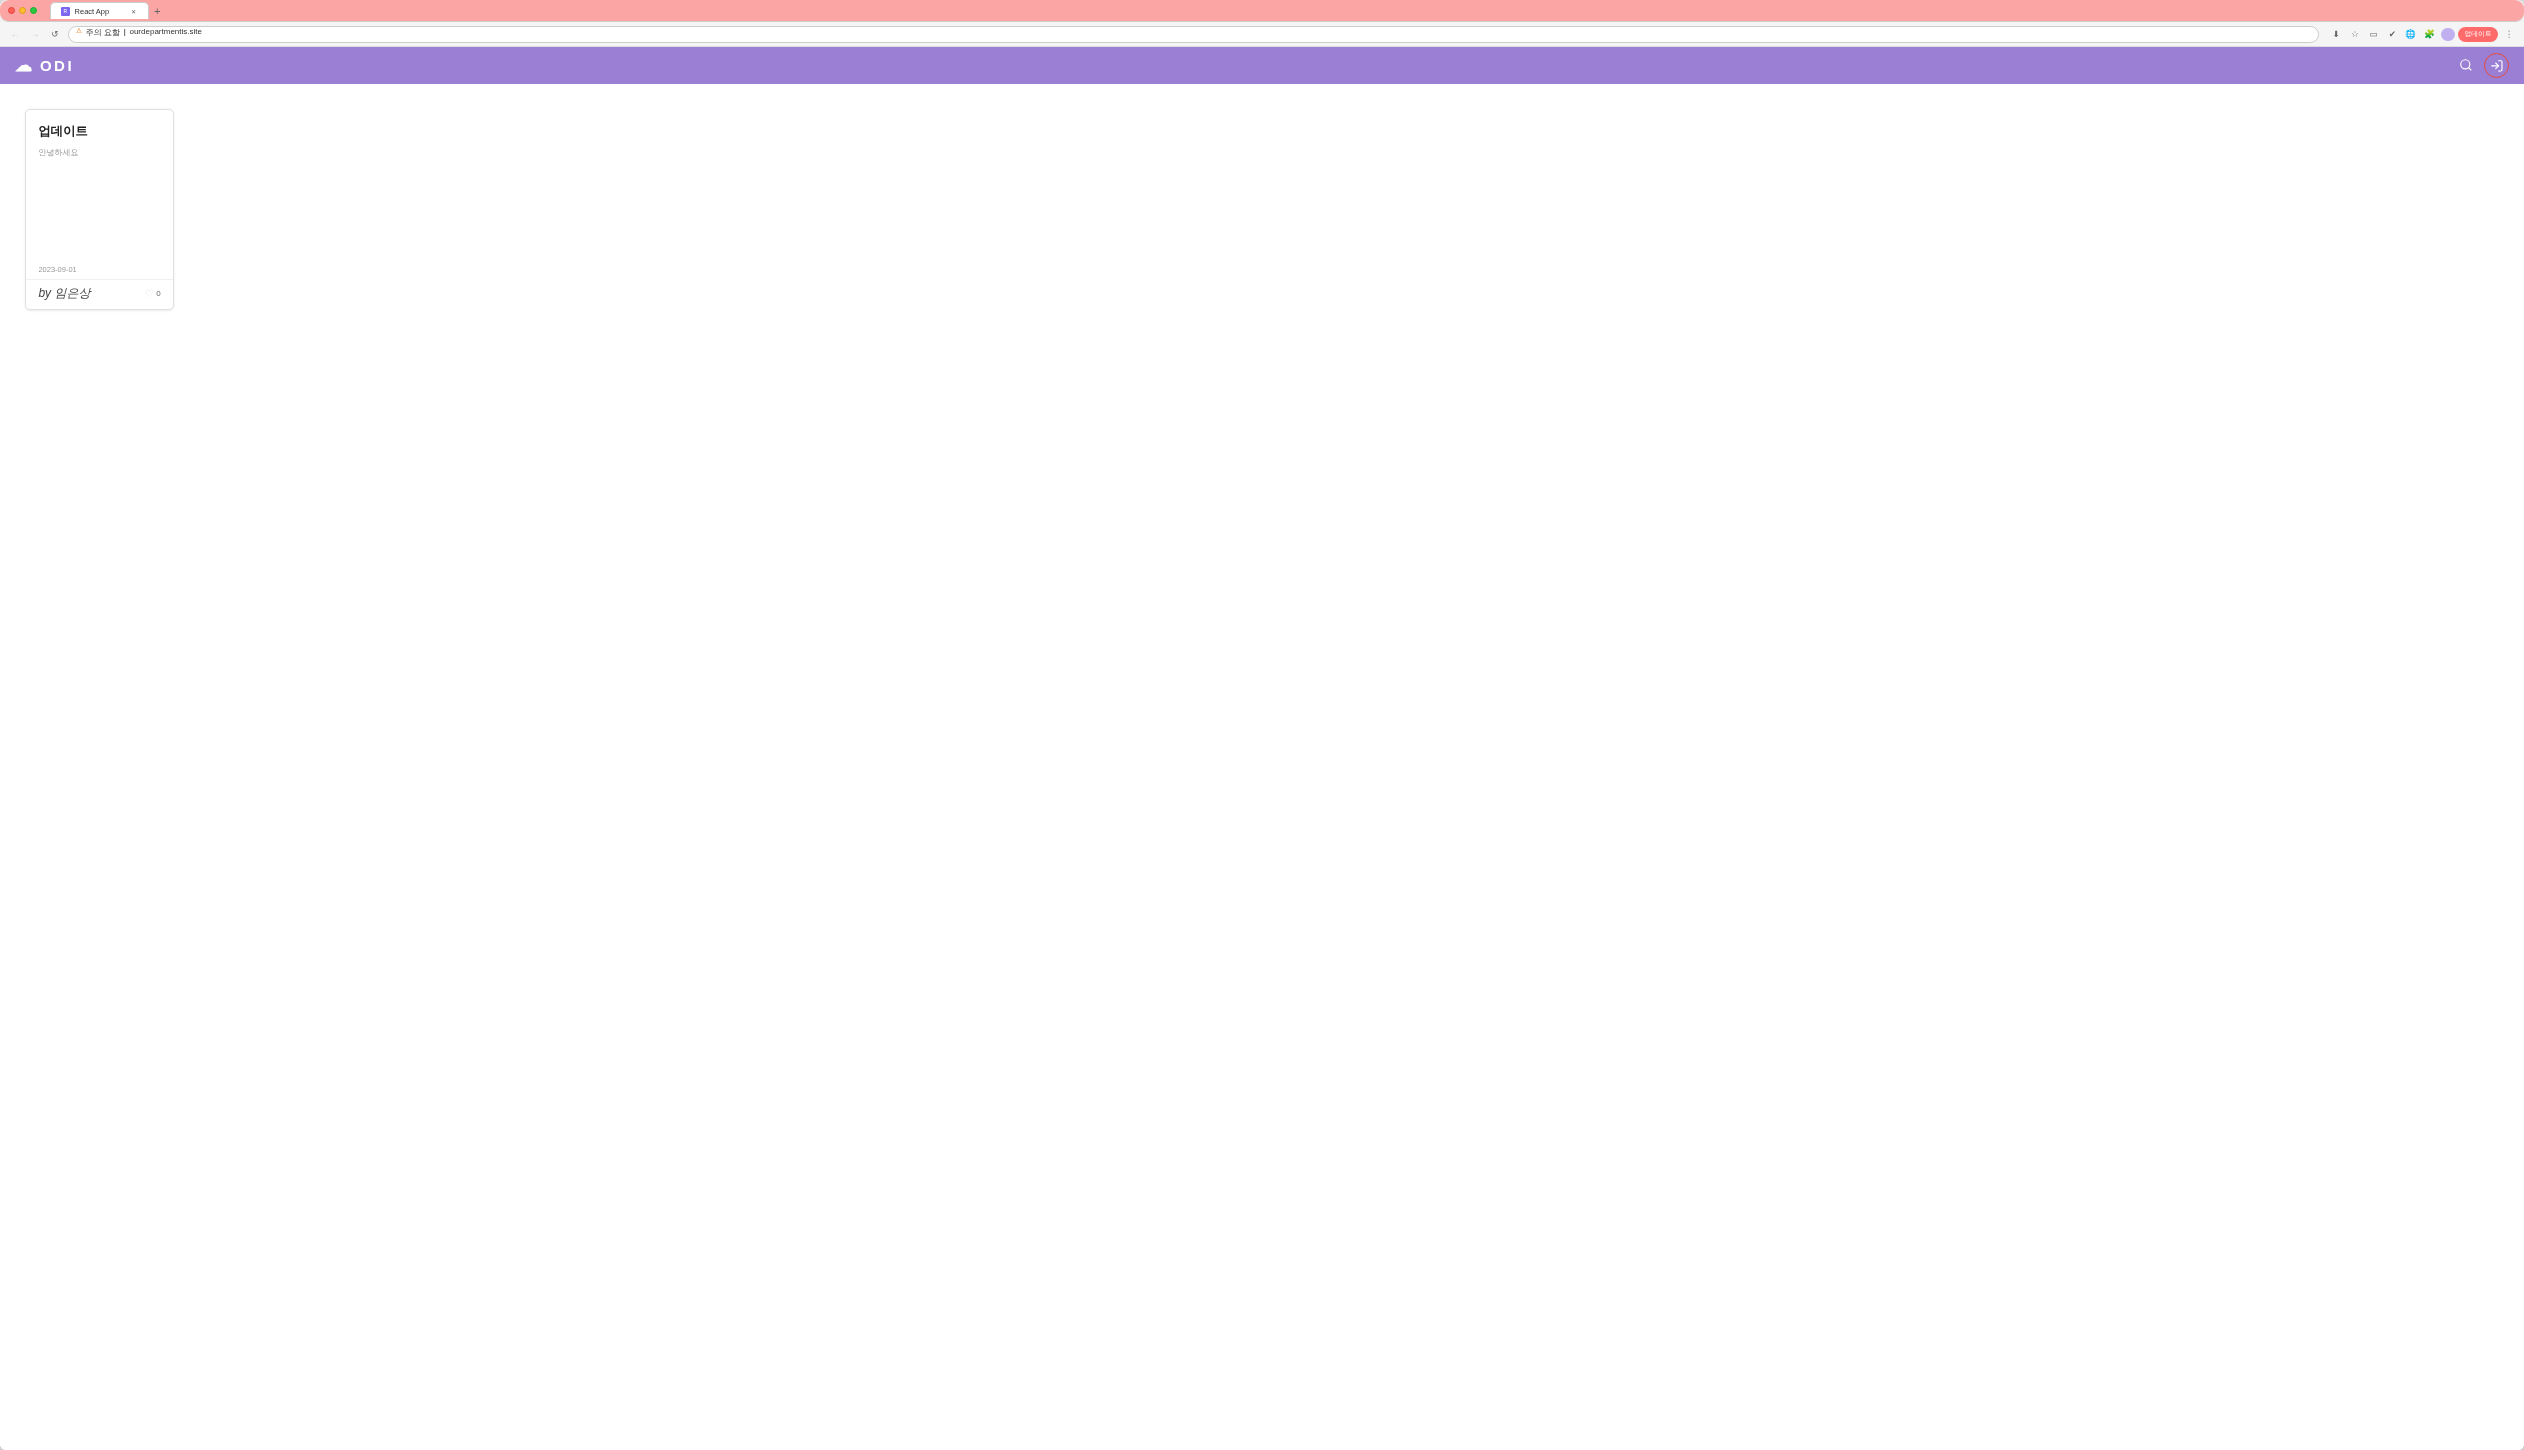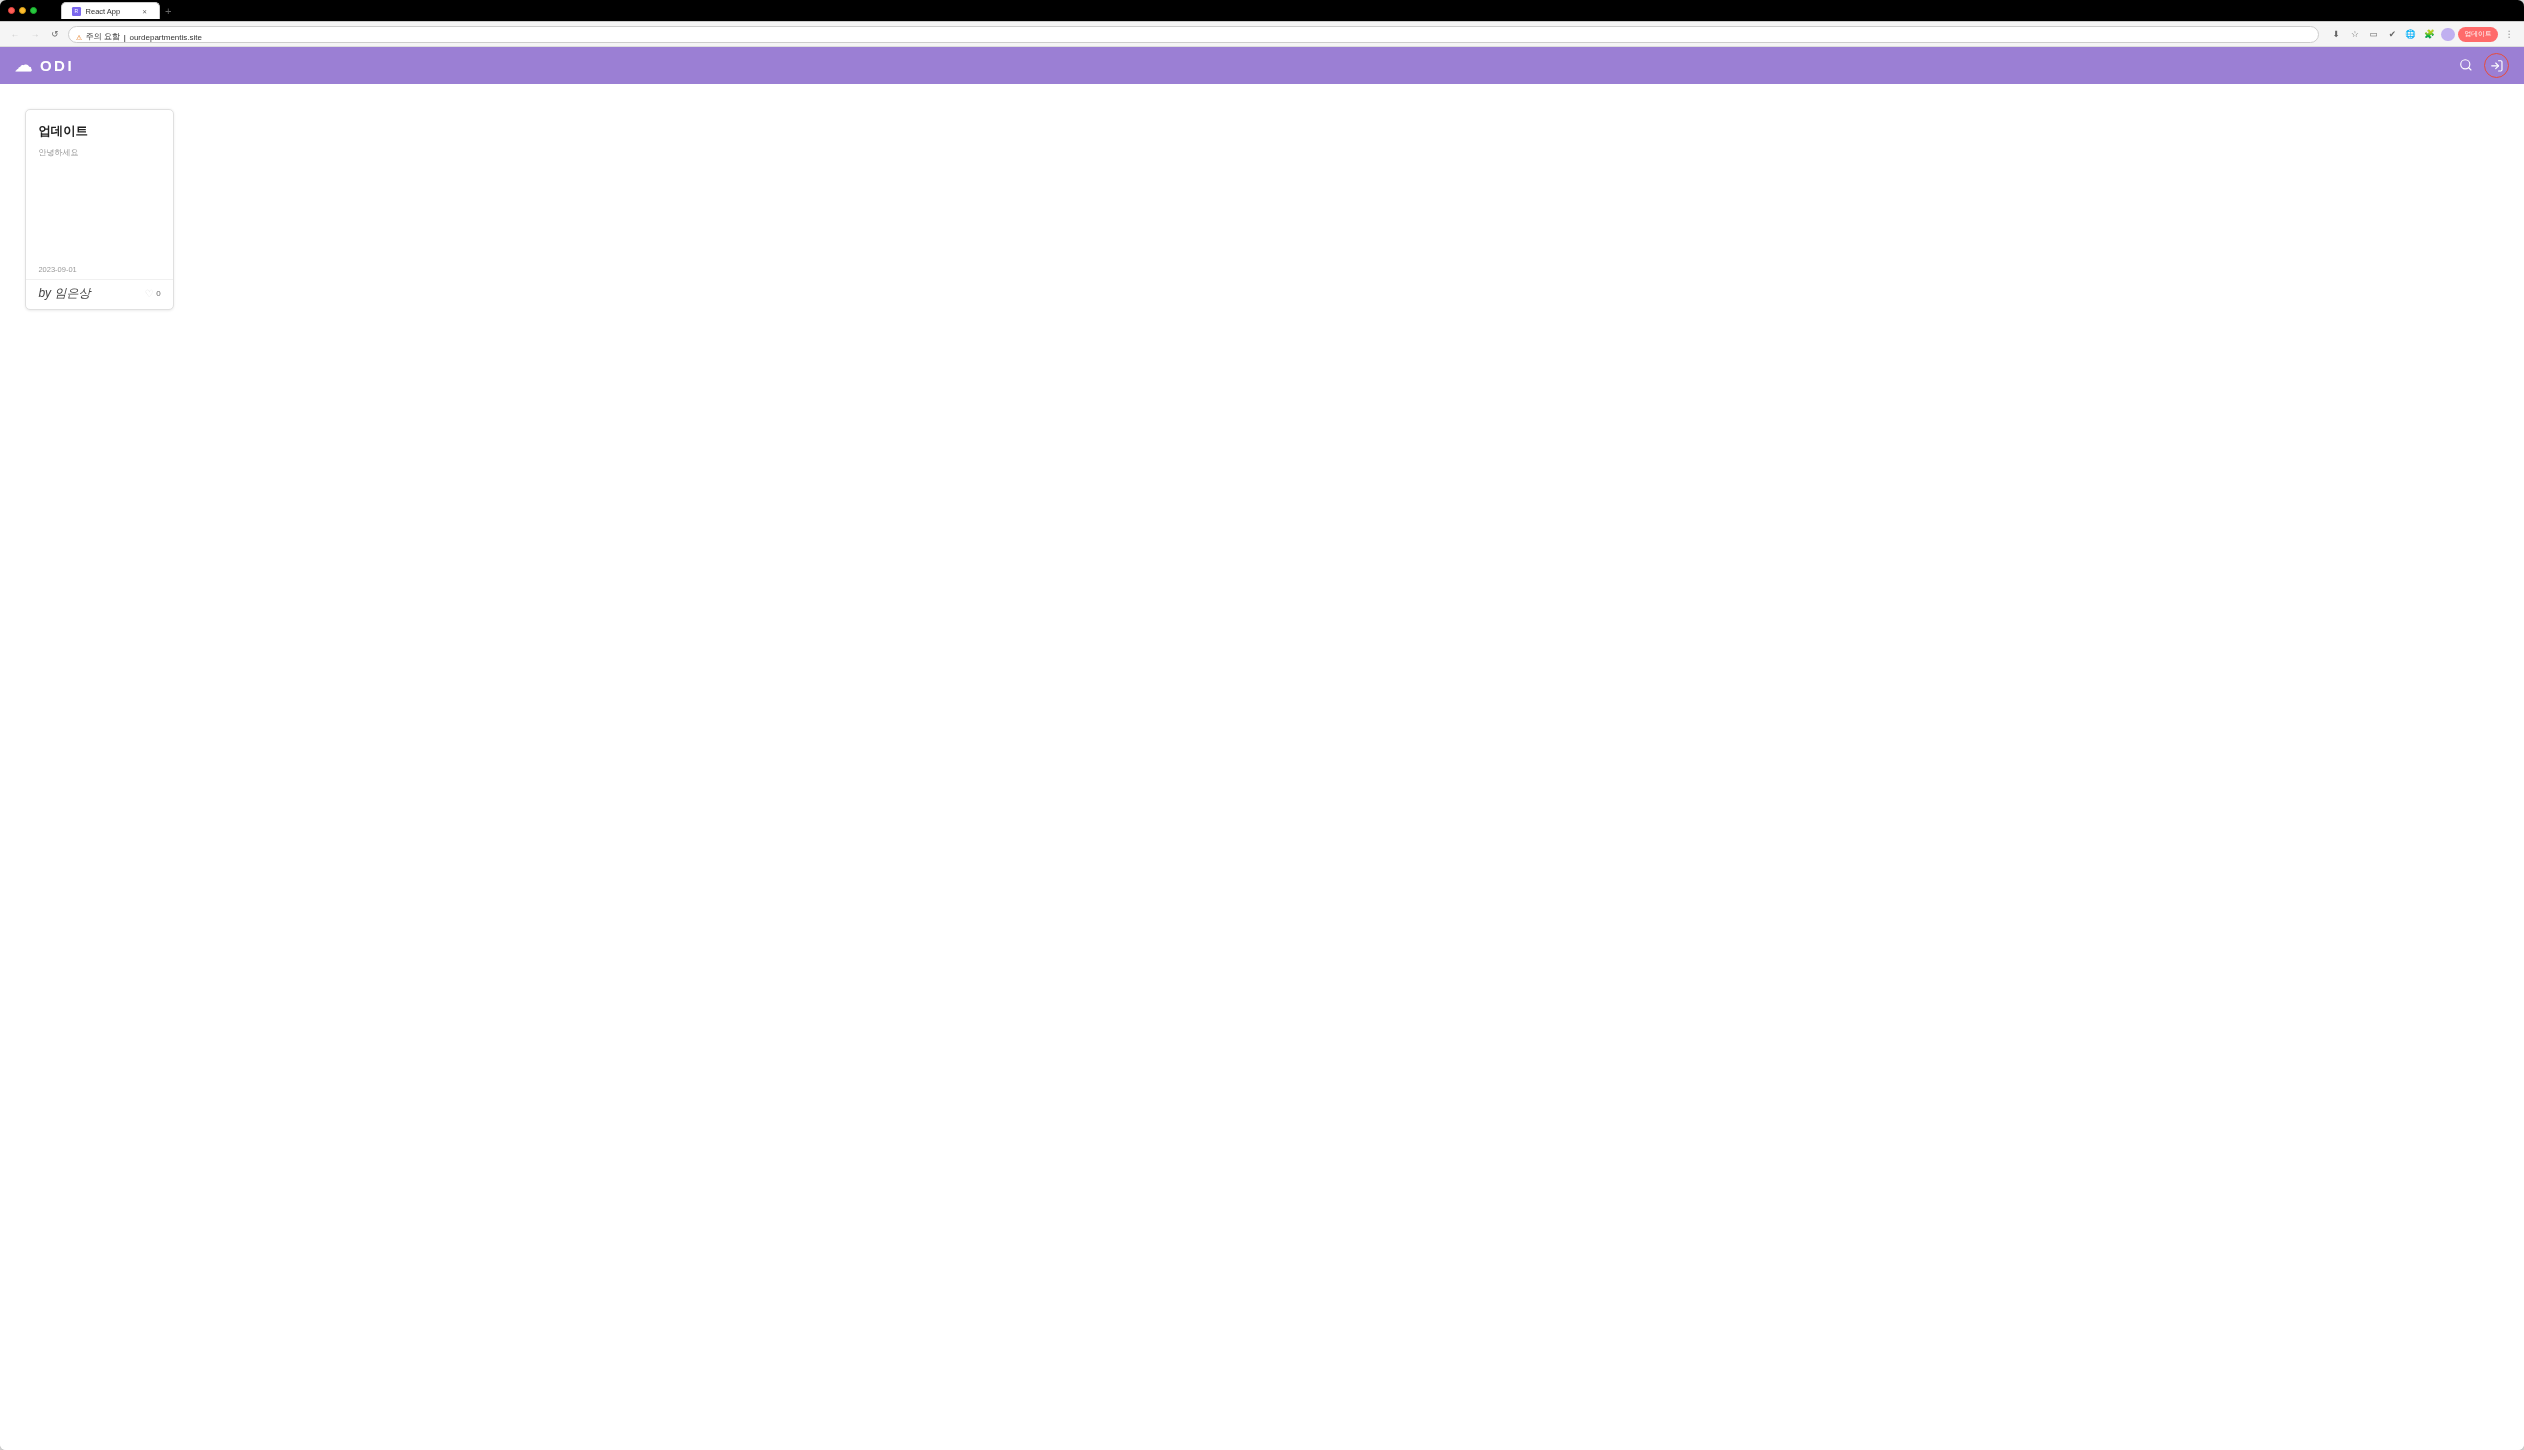--- a/index.html
+++ b/index.html
@@ -14,27 +14,28 @@
     .browser-window {
       width: 100%;
       min-height: 100vh;
       background: #f0f0f0;
       border-radius: 6.2px;
       overflow: hidden;
       box-shadow: 0 2.5px 12.4px rgba(0,0,0,0.3);
     }
 
     .browser-titlebar {
-      background: #000000;
+      background: #fca5a5;
       height: 22.4px;
       display: flex;
       align-items: center;
       padding: 0 7.5px;
-      gap: 16px;
+      gap: 5px;
       border-bottom: 0.6px solid #ccc;
+      border-radius: 9px;
     }
 
     .traffic-lights {
       display: flex;
       gap: 3.7px;
       align-items: center;
     }
 
     .traffic-light {
       width: 7.5px;
@@ -126,21 +127,21 @@
     }
     .nav-btn.disabled { color: #ccc; cursor: default; }
 
     .address-bar {
       flex: 1;
       height: 17.4px;
       background: #fff;
       border: 0.6px solid #ccc;
       border-radius: 8.7px;
       display: flex;
-      align-items: flex-end;
+      align-items: flex-start;
       padding: 0 7.5px;
       gap: 3.7px;
       font-size: 8px;
     }
 
     .security-icon {
       font-size: 6.8px;
       color: #e67e22;
     }
 

